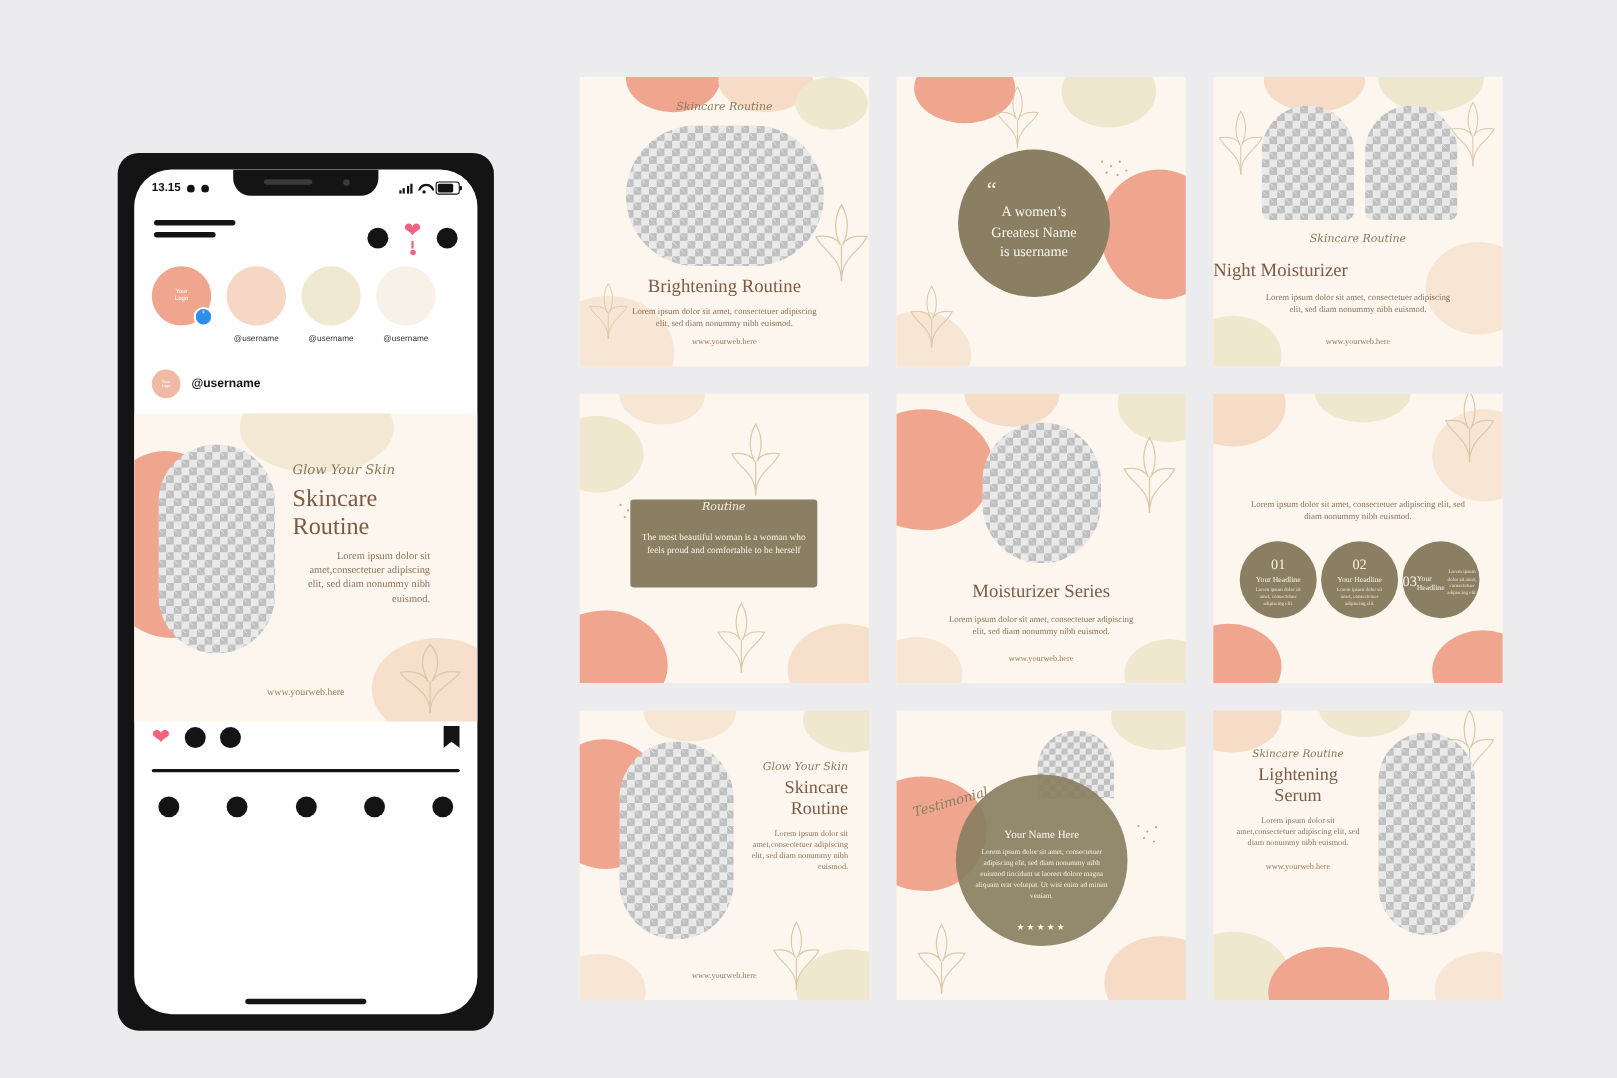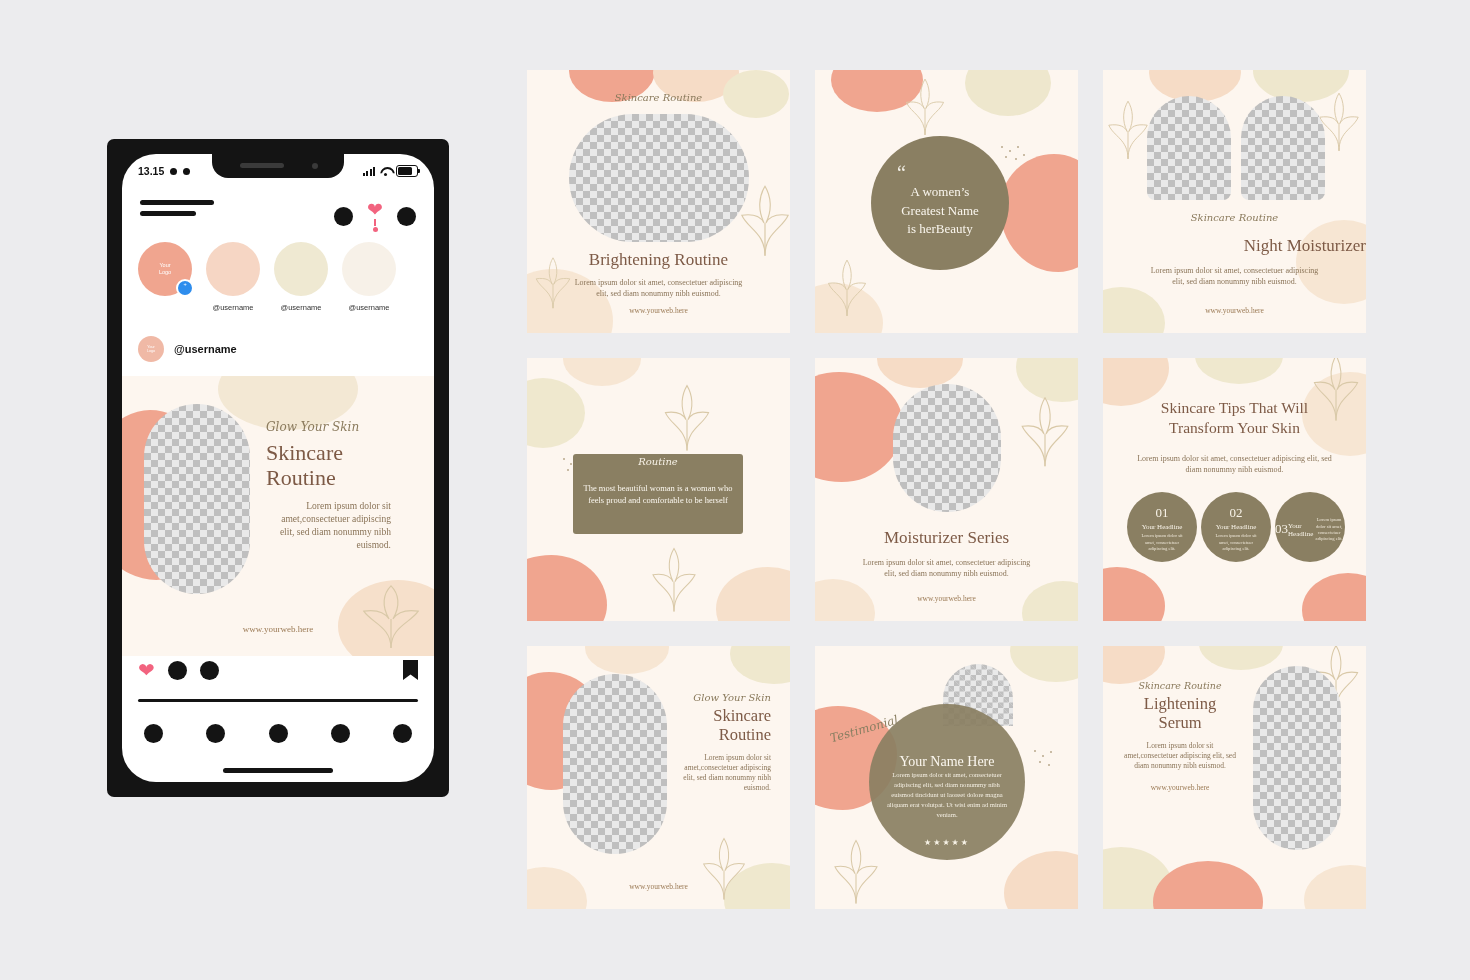--- a/index.html
+++ b/index.html
@@ -5,22 +5,22 @@
   html,body{margin:0;padding:0;}
   body{
     width:1470px;height:980px;
     background:#ececee;
     font-family:"Liberation Serif", serif;
     overflow:hidden;
     position:relative;
   }
   
   #phone{
-    position:absolute;left:108px;top:140px;width:340px;height:656px;
-    background:#141414;border-radius:6px;
+    position:absolute;left:108px;top:140px;width:340px;height:796px;
+    background:#141414;border-radius:18px;
     box-shadow:0 0 0 1px #141414;
   }
   #phone-screen{
     position:absolute;left:14px;top:14px;right:14px;bottom:14px;
     background:#ffffff;border-radius:34px;overflow:hidden;
   }
   #notch{
     position:absolute;left:50%;transform:translateX(-50%);top:0;
     width:132px;height:24px;background:#141414;border-radius:0 0 16px 16px;z-index:6;
   }
@@ -257,42 +257,42 @@
       <i style="left:4px;top:10px"></i>
         <i style="left:14px;top:12px"></i>
         <i style="left:22px;top:8px"></i>
     </div>
     <div class="olivecircle" style="left:56px;top:66px;width:138px;height:134px;"></div>
     <div style="position:absolute;left:56px;top:66px;width:138px;height:134px;display:flex;flex-direction:column;align-items:center;justify-content:center;">
       <div style="color:#f2efe6;font-size:20px;line-height:0.6;align-self:flex-start;margin-left:26px;font-family:'Liberation Serif',serif;">“</div>
       <div style="color:#faf6ee;font-size:13px;line-height:1.45;text-align:center;margin-top:4px;font-family:'Liberation Serif',serif;">
         <div>A women’s</div>
         <div>Greatest Name</div>
-        <div>is herBeauty</div>
+        <div>is username</div>
       </div>
     </div>
   </div>
 
   <div class="card">
     <div class="blob" style="left:46px;top:-26px;width:92px;height:58px;background:#f6dcc6;"></div>
     <div class="blob" style="left:150px;top:-30px;width:96px;height:62px;background:#eee7cd;"></div>
     <div class="blob" style="right:-26px;top:150px;width:96px;height:84px;background:#f7e6d3;"></div>
     <div class="blob" style="left:-26px;bottom:-26px;width:88px;height:72px;background:#efe8ce;"></div>
     <svg class="leaf" style="left:2px;top:28px;width:46px;height:64px;" viewBox="0 0 56 80">
       <path d="M28 76 C28 52 10 48 4 34 C18 32 24 36 27 42 C20 28 22 14 28 4 C34 14 36 28 29 42 C32 36 38 32 52 34 C46 48 28 52 28 76Z"></path>
         <path d="M28 76 L28 42"></path>
     </svg>
     <svg class="leaf" style="right:4px;top:20px;width:46px;height:64px;" viewBox="0 0 56 80">
       <path d="M28 76 C28 52 10 48 4 34 C18 32 24 36 27 42 C20 28 22 14 28 4 C34 14 36 28 29 42 C32 36 38 32 52 34 C46 48 28 52 28 76Z"></path>
         <path d="M28 76 L28 42"></path>
     </svg>
     <div class="ph" style="left:44px;top:26px;width:84px;height:104px;border-radius:42px 42px 8px 8px;"></div>
     <div class="ph" style="left:138px;top:26px;width:84px;height:104px;border-radius:42px 42px 8px 8px;"></div>
     <div class="script" style="position:absolute;left:0;right:0;top:142px;text-align:center;font-size:10px;">Skincare Routine</div>
-    <div class="ttl" style="position:absolute;left:0;right:0;top:166px;text-align:right;font-size:17px;padding-left:16px;">Night Moisturizer</div>
+    <div class="ttl" style="position:absolute;left:0;right:0;top:166px;text-align:left;font-size:17px;">Night Moisturizer</div>
     <div class="body" style="position:absolute;left:42px;right:42px;top:196px;font-size:8px;">Lorem ipsum dolor sit amet, consectetuer adipiscing elit, sed diam nonummy nibh euismod.</div>
     <div class="web" style="position:absolute;left:0;right:0;bottom:18px;text-align:center;font-size:7.5px;">www.yourweb.here</div>
   </div>
 
   <div class="card">
     <div class="blob" style="left:-26px;top:20px;width:84px;height:70px;background:#efe8ce;"></div>
     <div class="blob" style="left:36px;top:-26px;width:78px;height:54px;background:#f7e6d3;"></div>
     <div class="blob" style="left:-36px;bottom:-30px;width:116px;height:96px;background:#f0a58f;border-radius:52% 48% 50% 50%/48% 52% 48% 52%;"></div>
     <div class="blob" style="right:-30px;bottom:-30px;width:104px;height:84px;background:#f6e0cb;"></div>
     <svg class="leaf" style="left:132px;top:24px;width:56px;height:72px;" viewBox="0 0 56 80">
@@ -341,24 +341,20 @@
   <div class="card">
     <div class="blob" style="left:-30px;top:-28px;width:96px;height:76px;background:#f6dcc6;"></div>
     <div class="blob" style="left:92px;top:-30px;width:88px;height:56px;background:#efe8ce;"></div>
     <div class="blob" style="right:-32px;top:14px;width:96px;height:84px;background:#f7e6d3;"></div>
     <div class="blob" style="left:-34px;bottom:-24px;width:96px;height:78px;background:#f0a58f;"></div>
     <div class="blob" style="right:-28px;bottom:-26px;width:92px;height:74px;background:#f0a58f;"></div>
     <svg class="leaf" style="right:2px;top:-6px;width:56px;height:72px;" viewBox="0 0 56 80">
       <path d="M28 76 C28 52 10 48 4 34 C18 32 24 36 27 42 C20 28 22 14 28 4 C34 14 36 28 29 42 C32 36 38 32 52 34 C46 48 28 52 28 76Z"></path>
         <path d="M28 76 L28 42"></path>
     </svg>
-    <div class="ttl" style="position:absolute;left:0;right:0;top:40px;text-align:center;font-size:15.5px;line-height:1.3;">
-      <div>Skincare Tips That Will</div>
-      <div>Transform Your Skin</div>
-    </div>
     <div class="body" style="position:absolute;left:34px;right:34px;top:96px;font-size:8px;">Lorem ipsum dolor sit amet, consectetuer adipiscing elit, sed diam nonummy nibh euismod.</div>
     <div style="position:absolute;left:24px;top:134px;display:flex;gap:4px;">
       <div class="olivecircle" style="position:relative;width:70px;height:70px;display:flex;flex-direction:column;align-items:center;justify-content:center;padding-top:4px;box-sizing:border-box;">
         <div style="color:#f8f3e8;font-size:13px;font-family:'Liberation Serif',serif;">01</div>
         <div style="color:#f8f3e8;font-size:7px;margin-top:2px;font-family:'Liberation Serif',serif;">Your Headline</div>
         <div style="color:#eee7d8;font-size:4.6px;text-align:center;line-height:1.4;margin-top:2px;width:52px;font-family:'Liberation Serif',serif;">Lorem ipsum dolor sit amet, consectetuer adipiscing elit.</div>
       </div>
       <div class="olivecircle" style="position:relative;width:70px;height:70px;display:flex;flex-direction:column;align-items:center;justify-content:center;padding-top:4px;box-sizing:border-box;">
         <div style="color:#f8f3e8;font-size:13px;font-family:'Liberation Serif',serif;">02</div>
         <div style="color:#f8f3e8;font-size:7px;margin-top:2px;font-family:'Liberation Serif',serif;">Your Headline</div>
@@ -403,21 +399,21 @@
     <div class="dots" style="right:44px;top:104px;">
       <i style="left:0;top:0"></i>
         <i style="left:8px;top:5px"></i>
         <i style="left:16px;top:1px"></i>
         <i style="left:5px;top:11px"></i>
         <i style="left:14px;top:14px"></i>
     </div>
     <div class="ph sm" style="left:128px;top:18px;width:70px;height:62px;border-radius:36px 36px 0 0;"></div>
     <div class="olivecircle" style="left:54px;top:58px;width:156px;height:156px;opacity:0.92;"></div>
     <div class="script" style="position:absolute;left:14px;top:76px;font-size:12px;color:#8a7f62;transform:rotate(-16deg);">Testimonial</div>
-    <div style="position:absolute;left:56px;top:108px;width:152px;text-align:center;color:#fbf7ef;font-size:14px;font-family:'Liberation Serif',serif;">Your Name Here</div>
+    <div style="position:absolute;left:56px;top:108px;width:152px;text-align:center;color:#fbf7ef;font-size:10px;font-family:'Liberation Serif',serif;">Your Name Here</div>
     <div style="position:absolute;left:68px;top:124px;width:128px;text-align:center;color:#f4efe3;font-size:6.6px;line-height:1.5;font-family:'Liberation Serif',serif;">Lorem ipsum dolor sit amet, consectetuer adipiscing elit, sed diam nonummy nibh euismod tincidunt ut laoreet dolore magna aliquam erat volutpat. Ut wisi enim ad minim veniam.</div>
     <div style="position:absolute;left:56px;top:192px;width:152px;text-align:center;color:#f7f2e6;font-size:8px;letter-spacing:2px;">★★★★★</div>
   </div>
 
   <div class="card">
     <div class="blob" style="left:-28px;top:-26px;width:90px;height:64px;background:#f6dcc6;"></div>
     <div class="blob" style="left:96px;top:-28px;width:84px;height:52px;background:#efe8ce;"></div>
     <div class="blob" style="left:-34px;bottom:-20px;width:104px;height:82px;background:#efe8ce;"></div>
     <div class="blob" style="left:50px;bottom:-34px;width:110px;height:82px;background:#f0a58f;"></div>
     <div class="blob" style="right:-30px;bottom:-26px;width:92px;height:70px;background:#f7e6d3;"></div>

